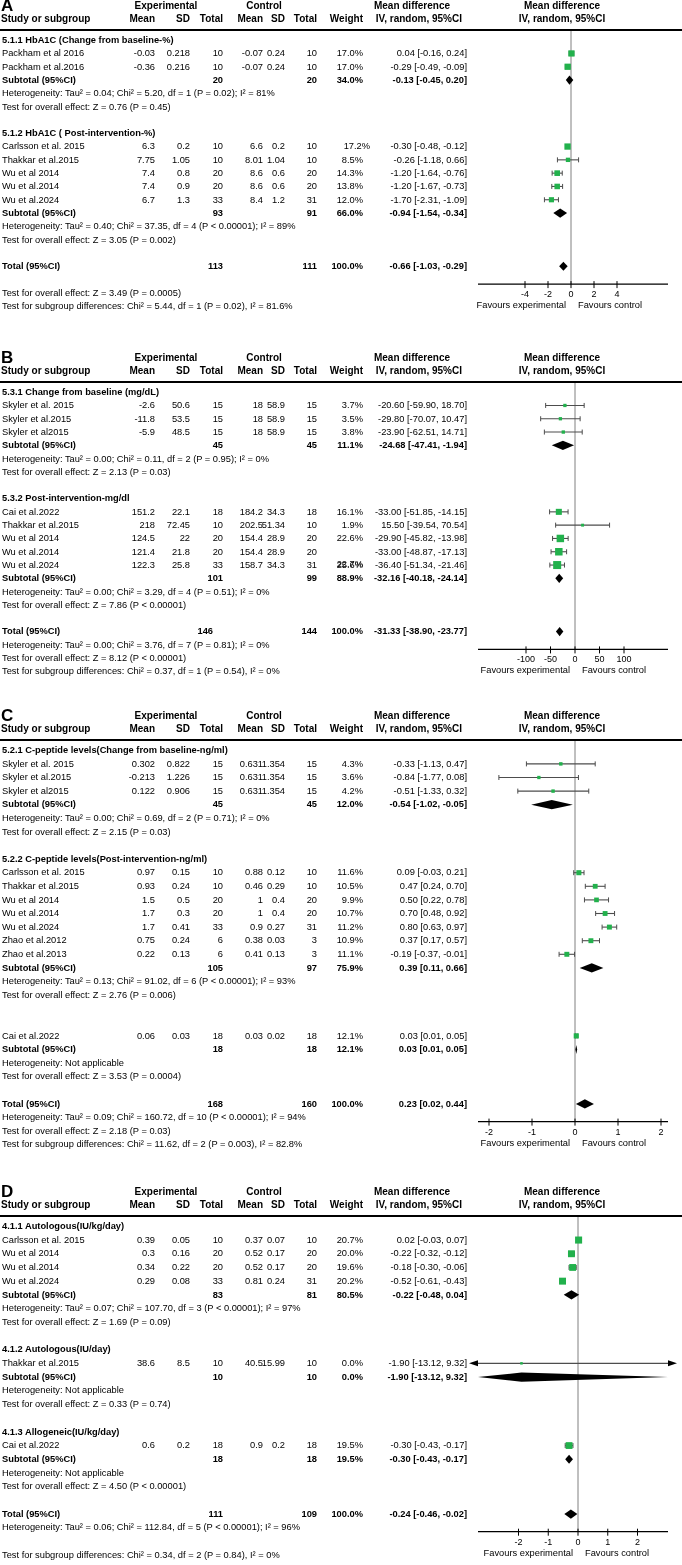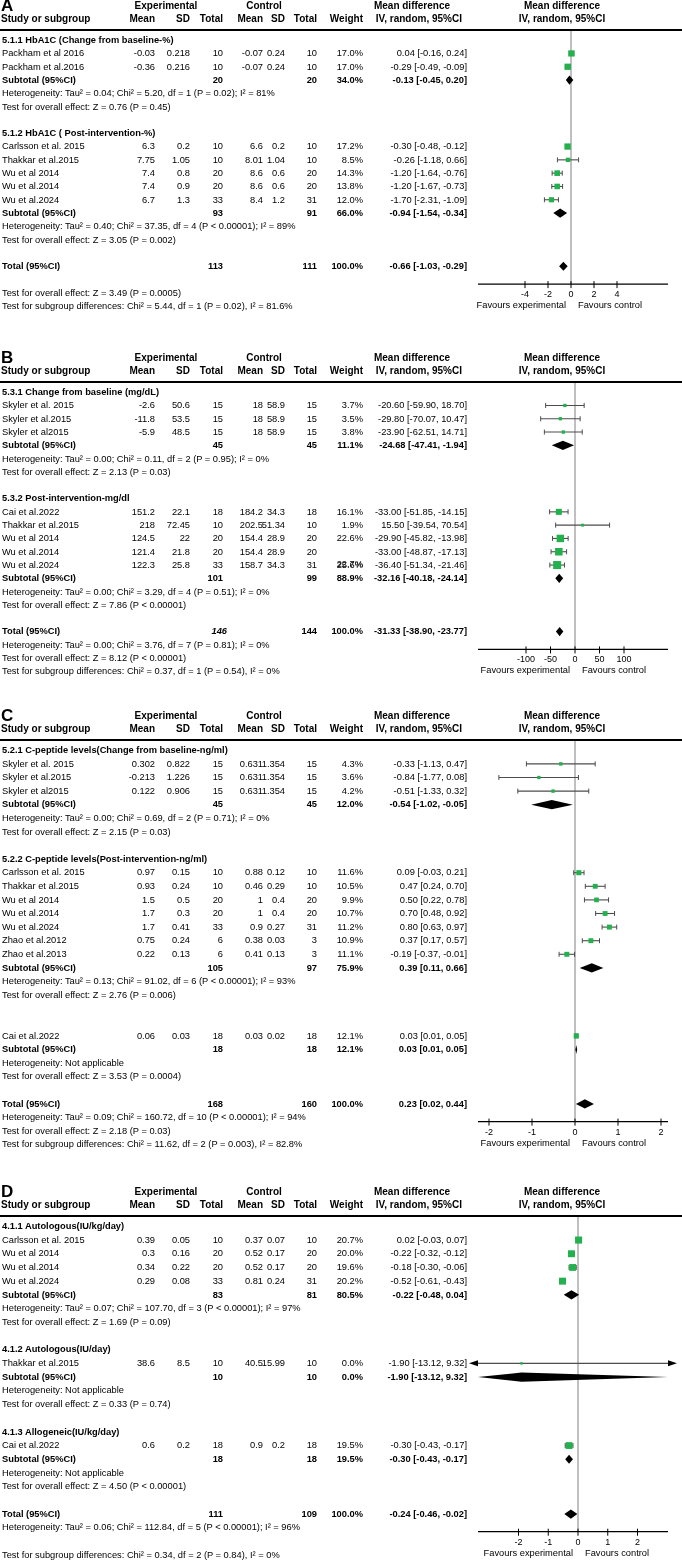--- a/index.html
+++ b/index.html
@@ -83,21 +83,21 @@
         <span class="cell bold" style="left: 2px; line-height: 13.3px;">5.1.2 HbA1C ( Post-intervention-%)</span>
       </div>
       <div class="row" style="top: 140.4px; height: 13.3px;">
         <span class="cell" style="left: 2px; line-height: 13.3px;">Carlsson et al. 2015</span>
         <span class="cell num" style="left: 100px; width: 55px; line-height: 13.3px;">6.3</span>
         <span class="cell num" style="left: 140px; width: 50px; line-height: 13.3px;">0.2</span>
         <span class="cell num" style="left: 178px; width: 45px; line-height: 13.3px;">10</span>
         <span class="cell num" style="left: 208px; width: 55px; line-height: 13.3px;">6.6</span>
         <span class="cell num" style="left: 237px; width: 48px; line-height: 13.3px;">0.2</span>
         <span class="cell num" style="left: 272px; width: 45px; line-height: 13.3px;">10</span>
-        <span class="cell num" style="left: 313px; width: 50px; line-height: 13.3px; text-align: right;">17.2%</span>
+        <span class="cell num" style="left: 320px; width: 50px; line-height: 13.3px; text-align: right;">17.2%</span>
         <span class="cell num" style="left: 363px; width: 104px; line-height: 13.3px;">-0.30 [-0.48, -0.12]</span>
       </div>
       <div class="row" style="top: 153.7px; height: 13.3px;">
         <span class="cell" style="left: 2px; line-height: 13.3px;">Thakkar et al.2015</span>
         <span class="cell num" style="left: 100px; width: 55px; line-height: 13.3px;">7.75</span>
         <span class="cell num" style="left: 140px; width: 50px; line-height: 13.3px;">1.05</span>
         <span class="cell num" style="left: 178px; width: 45px; line-height: 13.3px;">10</span>
         <span class="cell num" style="left: 208px; width: 55px; line-height: 13.3px;">8.01</span>
         <span class="cell num" style="left: 237px; width: 48px; line-height: 13.3px;">1.04</span>
         <span class="cell num" style="left: 272px; width: 45px; line-height: 13.3px;">10</span>
@@ -343,21 +343,21 @@
         <span class="cell num bold" style="left: 363px; width: 104px; line-height: 13.3px;">-32.16 [-40.18, -24.14]</span>
       </div>
       <div class="row" style="top: 233.5px; height: 13.3px;">
         <span class="cell note" style="left: 2px; line-height: 13.3px;">Heterogeneity: Tau² = 0.00; Chi² = 3.29, df = 4 (P = 0.51); I² = 0%</span>
       </div>
       <div class="row" style="top: 246.8px; height: 13.3px;">
         <span class="cell note" style="left: 2px; line-height: 13.3px;">Test for overall effect: Z = 7.86 (P &lt; 0.00001)</span>
       </div>
       <div class="row" style="top: 273.4px; height: 13.3px;">
         <span class="cell bold" style="left: 2px; line-height: 13.3px;">Total (95%CI)</span>
-        <span class="cell num bold" style="left: 182px; width: 45px; line-height: 13.3px; font-style: italic;">146</span>
+        <span class="cell num bold" style="left: 168px; width: 45px; line-height: 13.3px;">146</span>
         <span class="cell num bold" style="left: 272px; width: 45px; line-height: 13.3px;">144</span>
         <span class="cell num bold" style="left: 313px; width: 50px; line-height: 13.3px;">100.0%</span>
         <span class="cell num bold" style="left: 363px; width: 104px; line-height: 13.3px;">-31.33 [-38.90, -23.77]</span>
       </div>
       <div class="row" style="top: 286.7px; height: 13.3px;">
         <span class="cell note" style="left: 2px; line-height: 13.3px;">Heterogeneity: Tau² = 0.00; Chi² = 3.76, df = 7 (P = 0.81); I² = 0%</span>
       </div>
       <div class="row" style="top: 300px; height: 13.3px;">
         <span class="cell note" style="left: 2px; line-height: 13.3px;">Test for overall effect: Z = 8.12 (P &lt; 0.00001)</span>
       </div>

